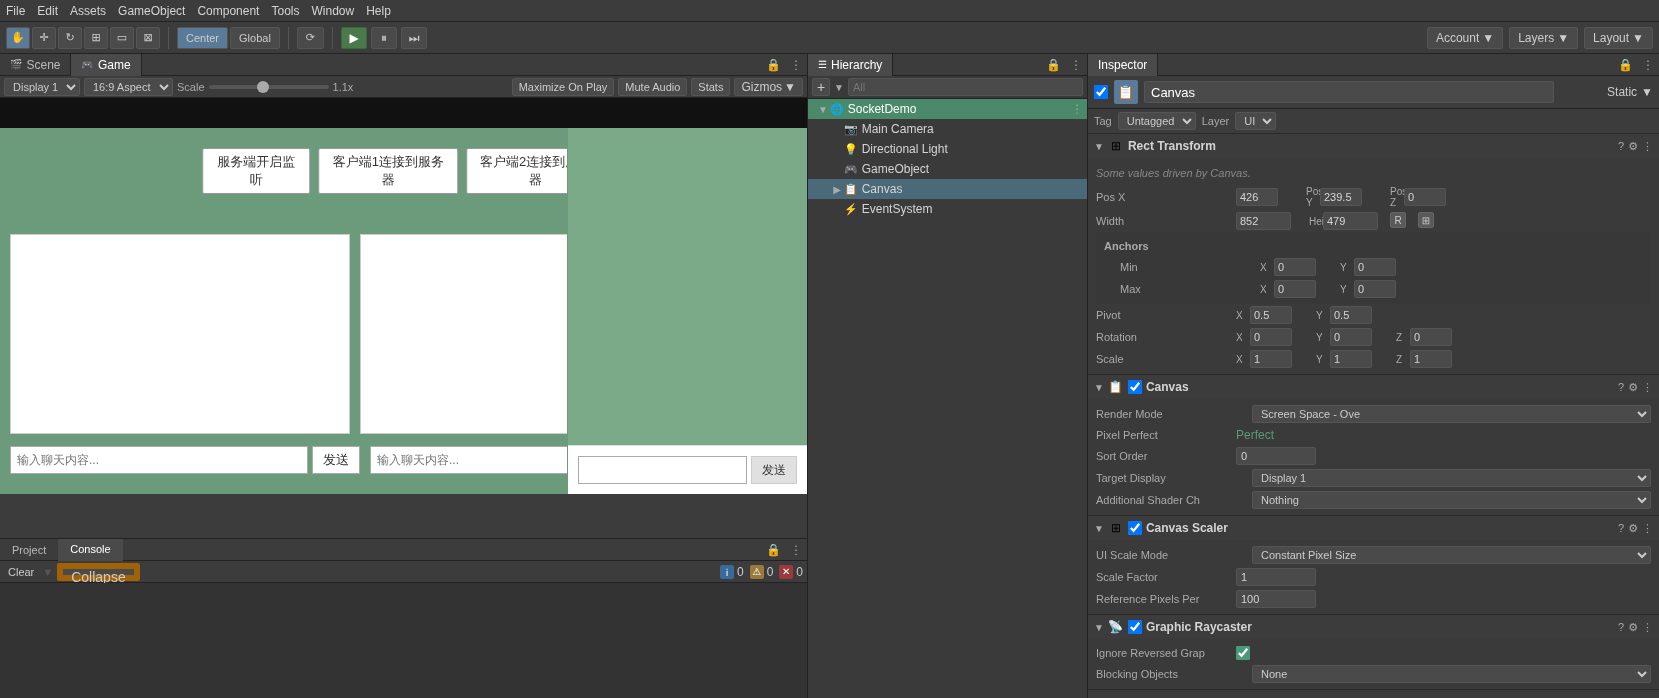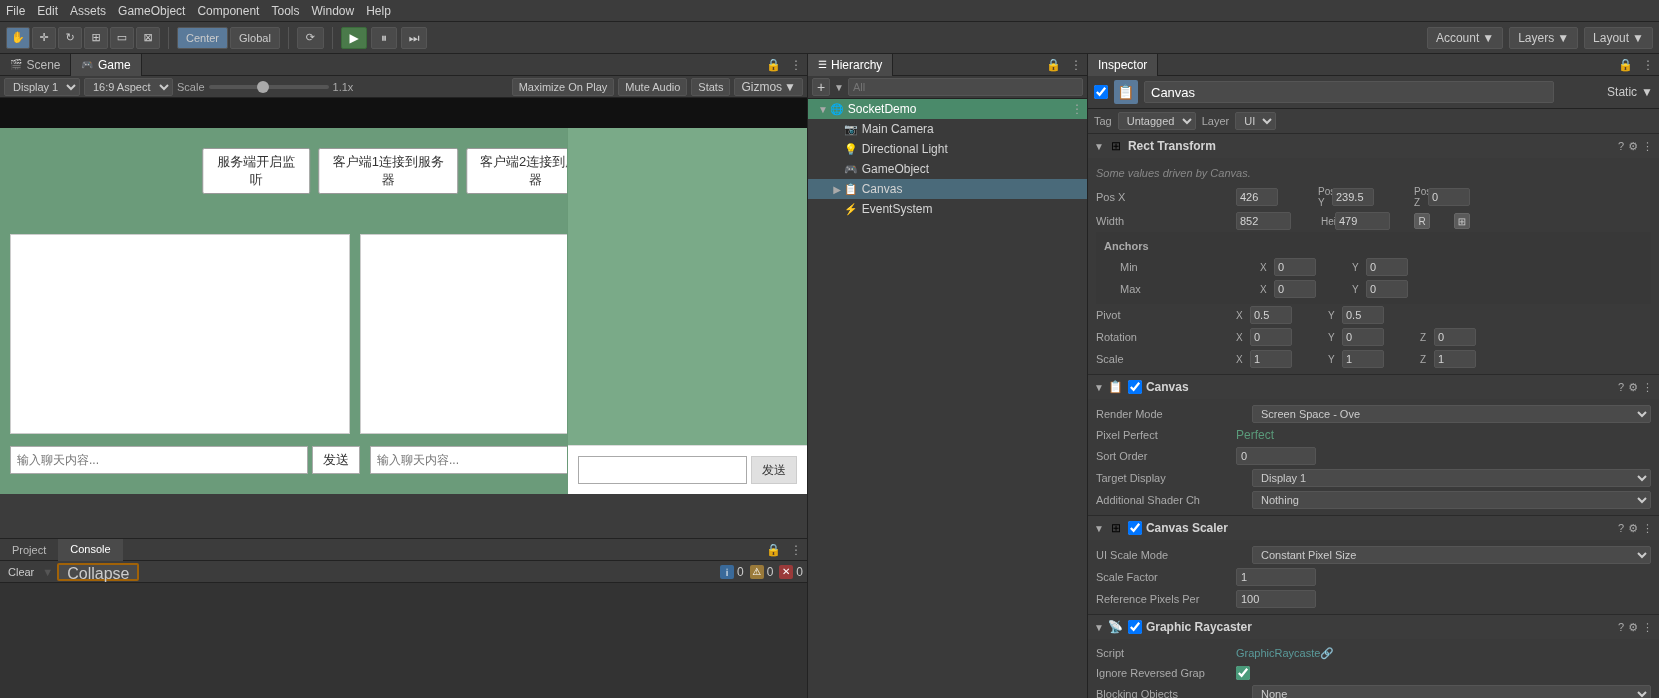--- a/index.html
+++ b/index.html
@@ -328,27 +328,27 @@
       background: transparent;
       border: none;
       color: #ccc;
       cursor: pointer;
       font-size: 11px;
       padding: 0 4px;
       text-align: center;
     }
     .collapse-btn {
       background: #4a4a4a;
-      border: 2px solid #a16207;
+      border: 6px solid #a16207;
       border-radius: 2px;
       color: #ccc;
       padding: 0 8px;
       height: 18px;
       cursor: pointer;
-      font-size: 16px;
+      font-size: 14px;
     }
     .console-counts {
       margin-left: auto;
       display: flex;
       gap: 6px;
       align-items: center;
     }
     .count-badge {
       display: flex;
       align-items: center;
@@ -444,21 +444,21 @@
       padding: 4px 8px;
       background: #3a3a3a;
     }
     .field-row {
       display: flex;
       align-items: center;
       padding: 2px 0;
       min-height: 20px;
     }
     .field-label { width: 140px; color: #aaa; font-size: 11px; flex-shrink: 0; }
-    .xyz-row { display: flex; gap: 20px; flex: 1; align-items: center; }
+    .xyz-row { display: flex; gap: 8px; flex: 1; }
     .xyz-group { display: flex; align-items: center; gap: 2px; }
     .xyz-label { color: #aaa; font-size: 10px; width: 12px; }
     .xyz-val { color: #d4d4d4; font-size: 11px; background: #4a4a4a; border: 1px solid #555; border-radius: 2px; height: 18px; padding: 0 3px; width: 42px; }
     .driven-note { color: #888; font-size: 11px; font-style: italic; padding: 3px 0; }
     .render-select {
       background: #4a4a4a;
       border: 1px solid #555;
       border-radius: 2px;
       color: #ccc;
       height: 18px;
@@ -949,25 +949,20 @@
           <input type="checkbox" checked="" class="comp-checkbox" style="">
           <span class="comp-name">Graphic Raycaster</span>
           <div class="comp-actions">
             <span class="comp-action-btn">?</span>
             <span class="comp-action-btn">⚙</span>
             <span class="comp-action-btn">⋮</span>
           </div>
         </div>
         <div class="component-body">
           <div class="field-row">
-            <span class="field-label">Script</span>
-            <span style="color:#5a9a9a;font-size:11px;">GraphicRaycaste</span>
-            <span style="color:#5a9a9a;font-size:11px;">🔗</span>
-          </div>
-          <div class="field-row">
             <span class="field-label">Ignore Reversed Grap</span>
             <input type="checkbox" checked="" class="pixel-checkbox" style="">
           </div>
           <div class="field-row">
             <span class="field-label">Blocking Objects</span>
             <select class="render-select">
               <option value="None">None</option>
             </select>
           </div>
         </div>

